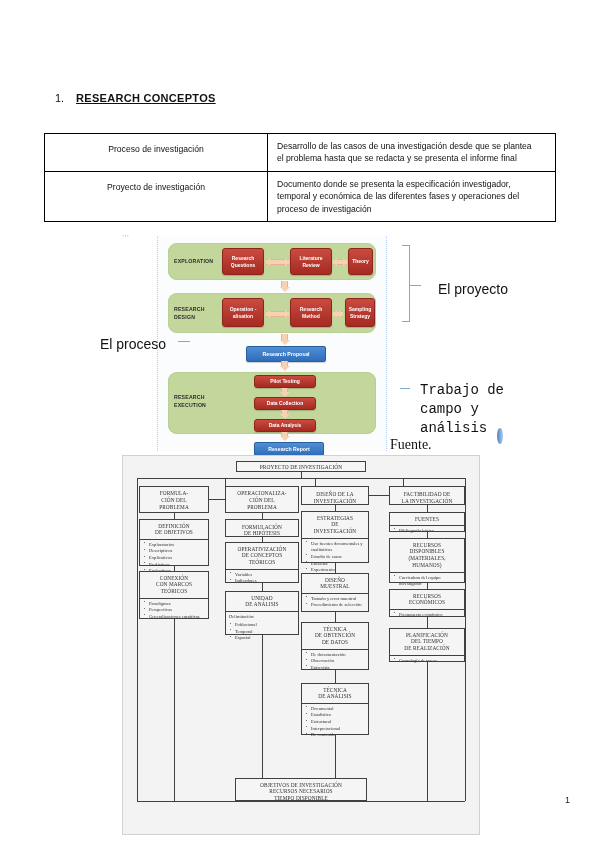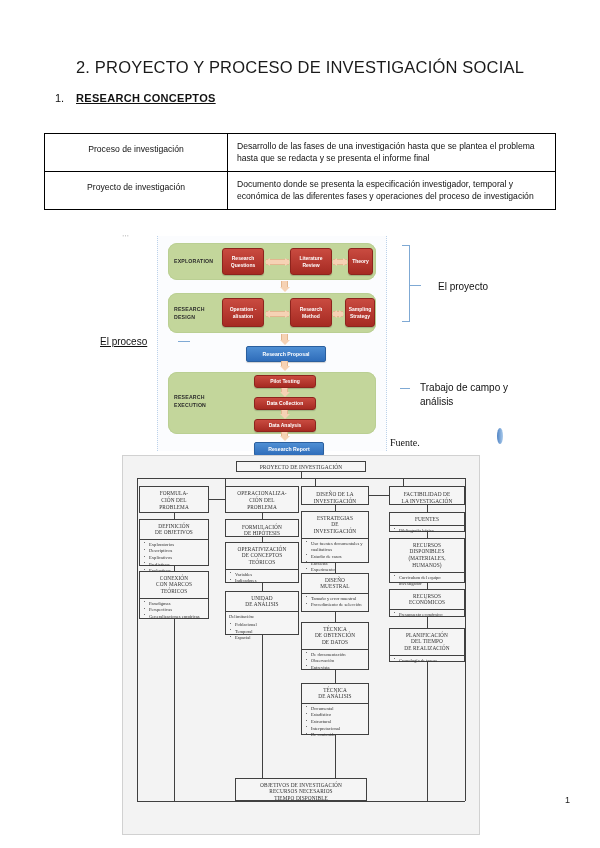--- a/index.html
+++ b/index.html
@@ -19,21 +19,21 @@
   .section-title{
     position:absolute;left:76px;top:92px;font-size:11px;font-weight:bold;
     color:#111;text-decoration:underline;letter-spacing:.3px;
   }
   
   .concept-table{
     position:absolute;left:44px;top:133px;width:512px;
     border-collapse:collapse;table-layout:fixed;
   }
   .concept-table td{
-    border:1px solid #000;padding:6px 0;font-size:8.6px;color:#111;
+    border:1px solid #000;padding:6px 20px;font-size:8.6px;color:#111;
     vertical-align:top;line-height:1.45;
   }
   .concept-table td.term{width:182px;text-align:center;padding-top:9px;}
   .concept-table td.def{padding-left:9px;}
   
   .d1{
     position:absolute;left:157px;top:236px;width:228px;height:215px;
     background:#fbfcfe;border-left:1px dotted #bcd2ea;border-right:1px dotted #bcd2ea;
   }
   .band{
@@ -60,21 +60,21 @@
   .arrow-h{position:absolute;height:7px;display:flex;align-items:center;justify-content:center;}
   .arrow-h .sh{width:100%;height:4px;background:#f6d2b4;border-top:1px solid #e3b68f;border-bottom:1px solid #e3b68f;}
   .arrow-h .tip{position:absolute;width:0;height:0;border-top:4px solid transparent;border-bottom:4px solid transparent;}
   .arrow-h .tip.l{left:-1px;border-right:5px solid #f6d2b4;}
   .arrow-h .tip.r{right:-1px;border-left:5px solid #f6d2b4;}
   .arrow-v{position:absolute;width:11px;}
   .arrow-v .sh{width:5px;margin:0 auto;background:#f6d2b4;border-left:1px solid #e3b68f;border-right:1px solid #e3b68f;}
   .arrow-v .tip{width:0;height:0;margin:0 auto;border-left:5.5px solid transparent;border-right:5.5px solid transparent;border-top:5px solid #f6d2b4;}
   
   .brk{position:absolute;border:1px solid #7fa9d4;border-left:none;}
-  .ann{position:absolute;font-size:10px;color:#111;line-height:1.35;}
+  .ann{position:absolute;font-size:14px;color:#111;line-height:1.35;}
   .dash{position:absolute;height:1px;background:#7fa9d4;}
   .dots-tl{position:absolute;left:122px;top:232px;font-size:7px;color:#777;letter-spacing:1px;}
   .blue-blob{position:absolute;left:497px;top:428px;width:6px;height:16px;
     border-radius:50%;background:linear-gradient(90deg,#2f6dba,#9cc2e8);opacity:.85;}
   
   .d2{
     position:absolute;left:122px;top:455px;width:356px;height:378px;
     background:#fdfdfd;border:1px solid #d8d8d8;
     filter:grayscale(1) contrast(.92);
   }
@@ -94,29 +94,28 @@
   .d2 .ln{position:absolute;background:#3a3a3a;}
   .d2 .ln.h{height:1px;}
   .d2 .ln.v{width:1px;}
   .pageno{position:absolute;right:30px;top:795px;font-size:9px;color:#222;}
 </style>
 </head>
 <body>
 
 <div class="page">
 
-  <div class="doc-title">2. PROYECTO Y PROCESO DE INVESTIGACIÓN SOCIAL</div>
   <div class="section-num">1.</div>
   <div class="section-title">RESEARCH CONCEPTOS</div>
 
   <table class="concept-table">
     <tbody>
         <tr>
       <td class="term">Proceso de investigación</td>
-      <td class="def">Desarrollo de las fases de una investigación hasta que se plantea el problema hasta que se redacta y se presenta el informe final</td>
+      <td class="def">Desarrollo de las casos de una investigación desde que se plantea el problema hasta que se redacta y se presenta el informe final</td>
     </tr>
     <tr>
       <td class="term">Proyecto de investigación</td>
       <td class="def">Documento donde se presenta la especificación investigador, temporal y económica de las diferentes fases y operaciones del proceso de investigación</td>
     </tr>
   </tbody>
     </table>
 
   <div class="dots-tl">⋯</div>
 
@@ -186,28 +185,28 @@
     <div class="rbox" style="left:96px;top:183px;width:62px;height:13px;">Data Analysis</div>
     <div class="arrow-v" style="left:121px;top:196px;">
       <div class="sh" style="height:4px;"></div>
       <div class="tip"></div>
     </div>
 
     <div class="bbox" style="left:96px;top:206px;width:68px;height:12px;">Research Report</div>
   </div>
 
   <div class="dash" style="left:178px;top:341px;width:12px;"></div>
-  <div class="ann" style="left:100px;top:335px;text-decoration:underline;">El proceso</div>
+  <div class="ann" style="left:100px;top:335px;">El proceso</div>
 
   <div class="brk" style="left:402px;top:245px;width:7px;height:75px;"></div>
   <div class="dash" style="left:409px;top:285px;width:12px;"></div>
   <div class="ann" style="left:438px;top:280px;">El proyecto</div>
 
   <div class="dash" style="left:400px;top:388px;width:10px;"></div>
-  <div class="ann" style="left:420px;top:381px;width:100px;">Trabajo de campo y análisis</div>
+  <div class="ann" style="left:420px;top:381px;width:100px;font-family:Liberation Mono, monospace;">Trabajo de campo y análisis</div>
 
   <div class="ann" style="left:390px;top:436px;font-family:Liberation Serif, serif;">Fuente.</div>
   <div class="blue-blob"></div>
 
   <div class="d2">
 
     <div class="fbox" style="left:113px;top:5px;width:130px;height:11px;">
       <span class="hd" style="font-size:5.4px;padding-top:2px;">PROYECTO DE INVESTIGACIÓN</span>
     </div>
 

